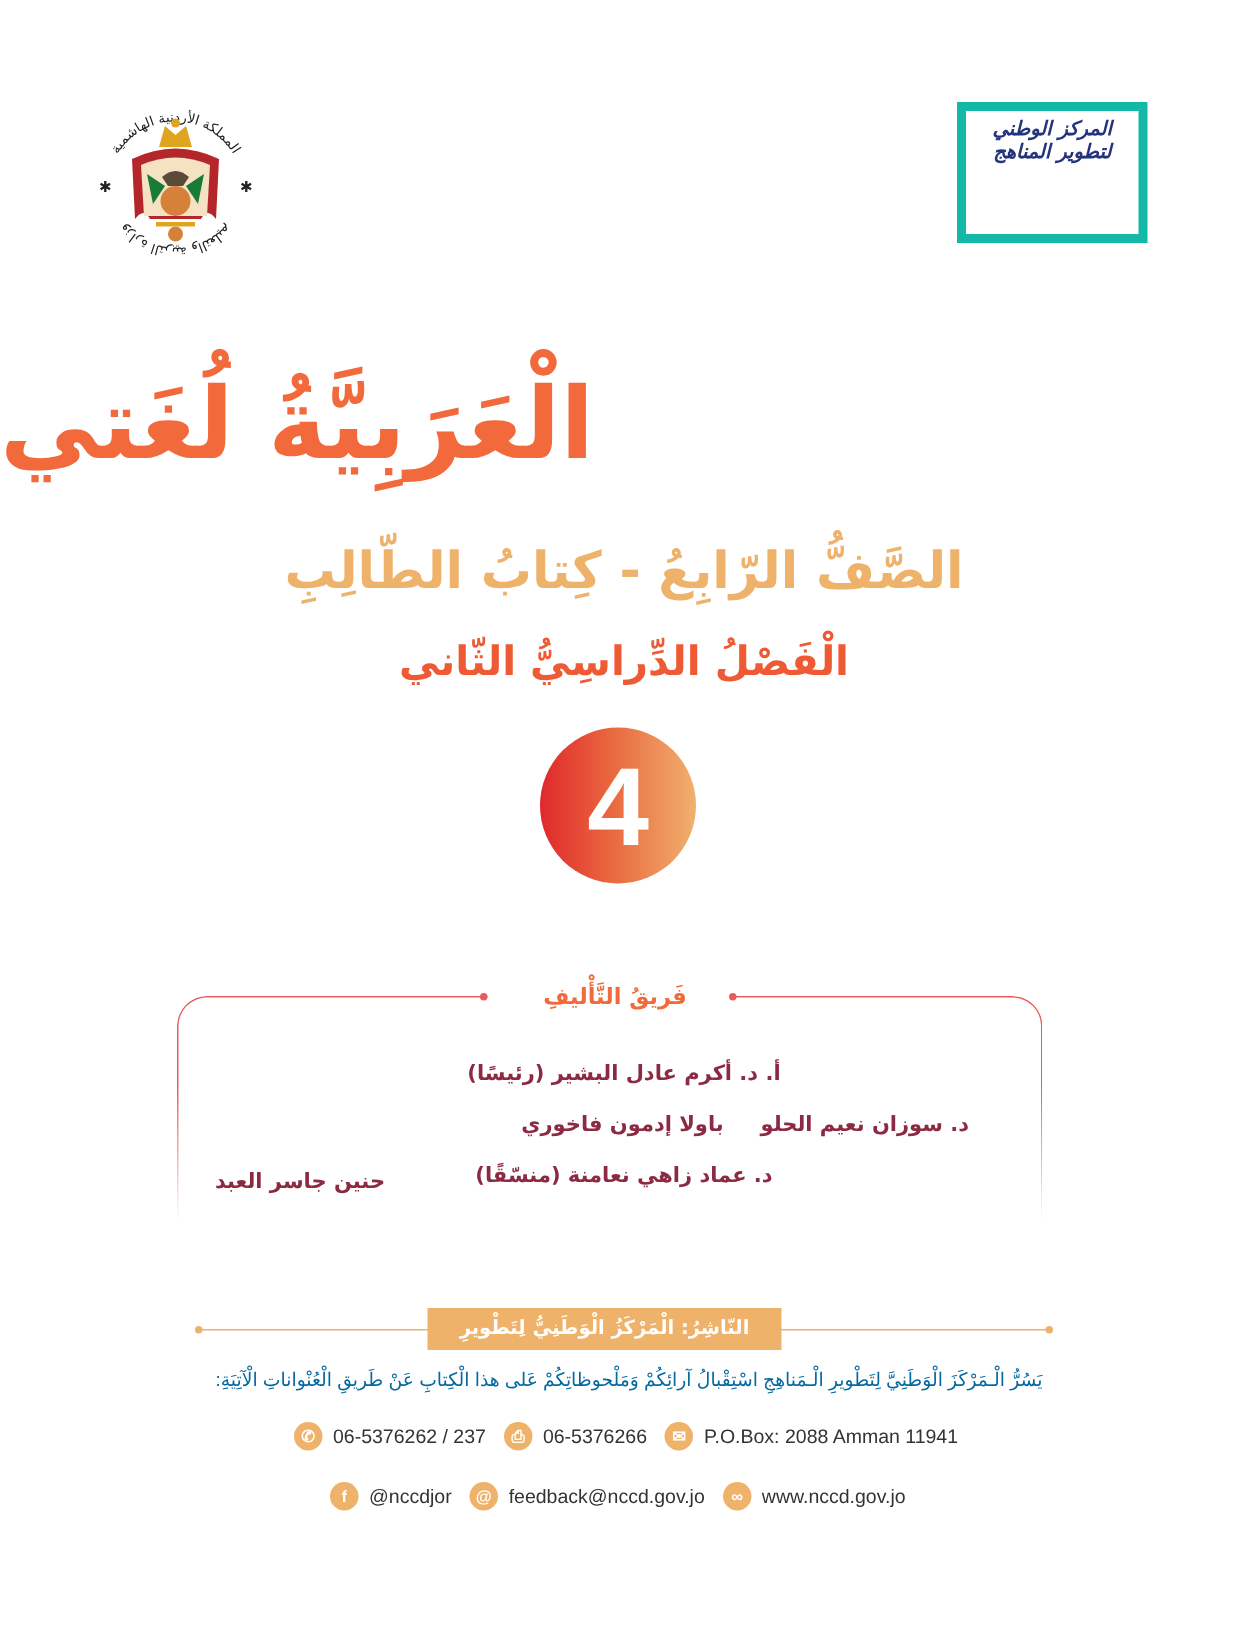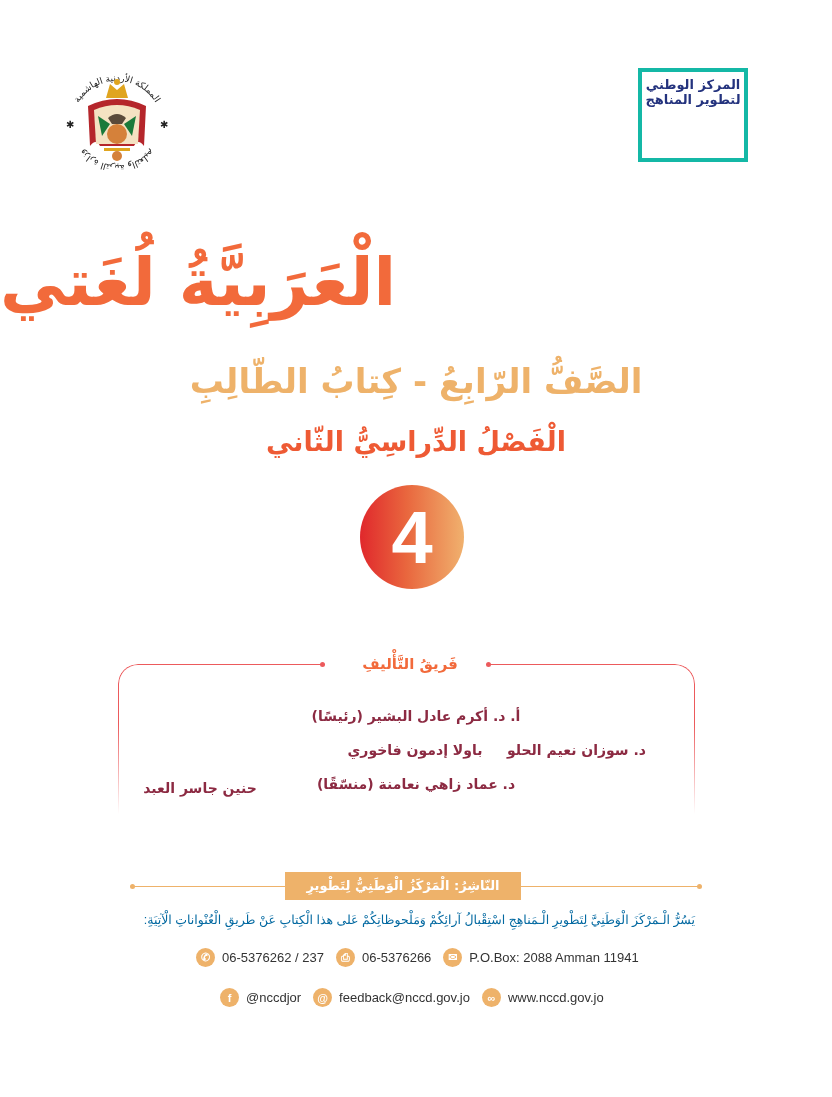--- a/index.html
+++ b/index.html
@@ -1,20 +1,20 @@
 <!DOCTYPE html>
 <html><head>
 <meta charset="utf-8">
 <style>
   html, body { margin:0; padding:0; background:#ffffff; }
   body { width:832px; height:1097px; position:relative; overflow:hidden; font-family:"DejaVu Sans", sans-serif; }
   .abs { position:absolute; }
 
   
-  .nccd { left:638px; top:68px; width:110px; height:94px; border:4px solid #14b8a6; box-sizing:border-box; background:#fff; }
+  .nccd { left:638px; top:68px; width:127px; height:94px; border:6px solid #14b8a6; box-sizing:border-box; background:#fff;font-style:italic; }
   .nccd-ar { height:40px; display:flex; flex-direction:column; align-items:center; justify-content:center; color:#24337e; font-weight:bold; font-size:13px; line-height:15px; direction:rtl; }
   .nccd-en { background:#24337e; color:#fff; height:50px; display:flex; flex-direction:column; justify-content:center; padding-left:4px; font-family:"Liberation Sans", sans-serif; font-weight:bold; font-size:12.5px; line-height:15px; }
 
   
   .emblem { left:58px; top:62px; width:118px; height:118px; }
 
   .title { left:0; width:832px; top:238px; text-align:left; direction:rtl; color:#f26a3b; font-weight:bold; font-size:66px; line-height:90px; font-family:"DejaVu Sans", sans-serif; }
   .subtitle { left:0; width:832px; top:356px; text-align:center; direction:rtl; color:#eeb26a; font-weight:bold; font-size:34px; line-height:50px; }
   .semester { left:0; width:832px; top:422px; text-align:center; direction:rtl; color:#ee5a34; font-weight:bold; font-size:27px; line-height:40px; }
 

